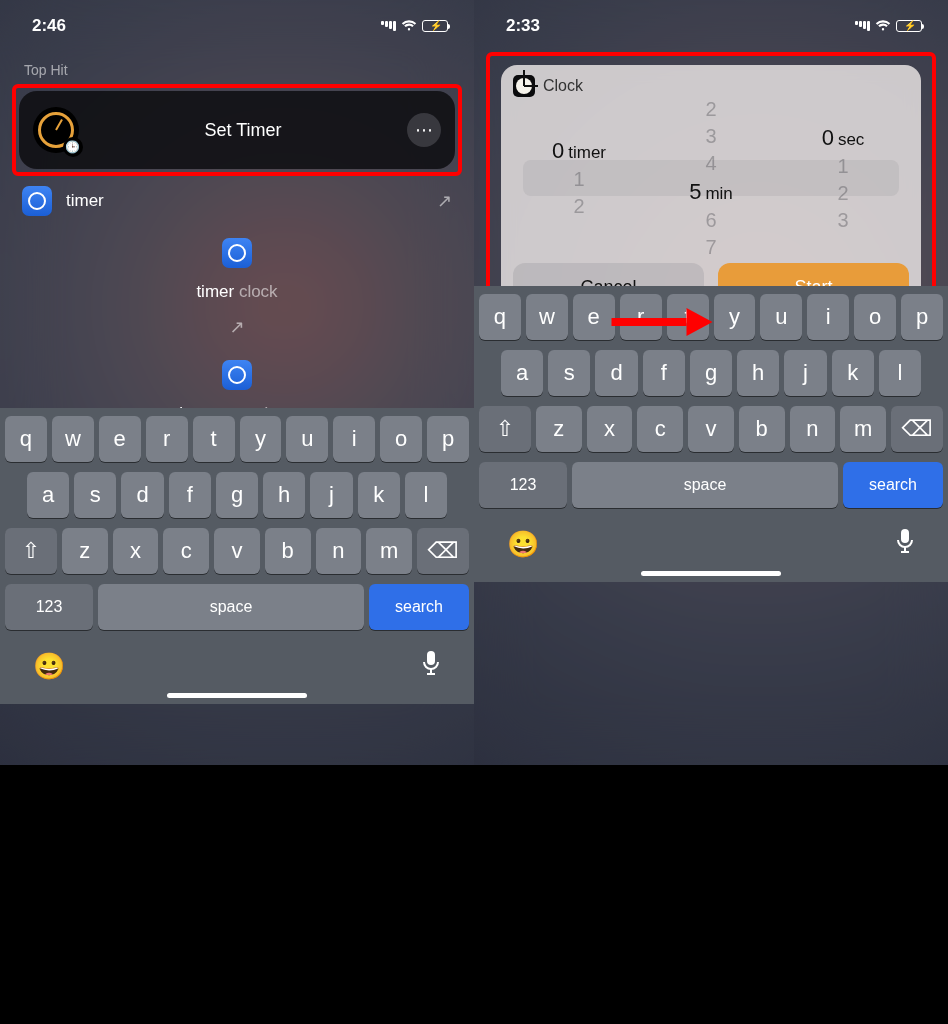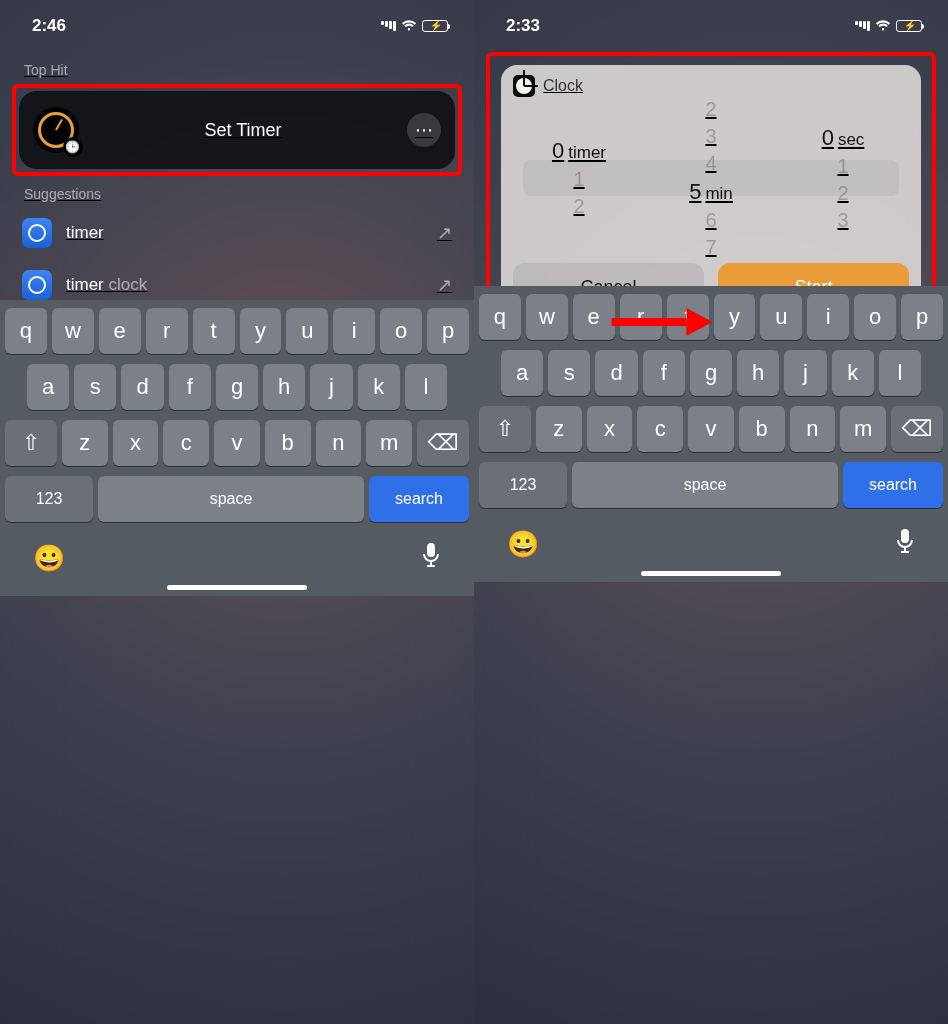--- a/index.html
+++ b/index.html
@@ -5,21 +5,21 @@
 * { box-sizing: border-box; margin: 0; padding: 0; font-family: -apple-system, "Helvetica Neue", Arial, sans-serif; }
 body {
   width: 948px;
   height: 1024px;
   display: flex;
   background: #000;
   overflow: hidden;
 }
 .phone {
   width: 474px;
-  height: 1024px;
+  height: 765px;
   position: relative;
   background: radial-gradient(circle at 60% 40%, #8a5a5a 0%, #5b5560 30%, #3f4454 60%, #2a3040 100%);
   overflow: hidden;
 }
 .blurbg {
   position: absolute;
   inset: 0;
   backdrop-filter: blur(30px);
   background: rgba(50,50,60,0.35);
 }
@@ -37,21 +37,21 @@
 }
 .statusbar .right { display: flex; gap: 4px; align-items: center; }
 .signal, .wifi { display: inline-flex; }
 .signal span { width: 3px; margin-left: 1px; background: #fff; border-radius: 1px; }
 .signal span:nth-child(1){height:4px}.signal span:nth-child(2){height:6px}.signal span:nth-child(3){height:8px}.signal span:nth-child(4){height:10px}
 .battery { width: 26px; height: 12px; border: 1px solid #fff; border-radius: 3px; position: relative; padding: 1px; }
 .battery:after{content:"";position:absolute;right:-3px;top:3px;width:2px;height:5px;background:#fff;border-radius:0 2px 2px 0;}
 .battery .fill{background:#34c759;width:60%;height:100%;border-radius:1px;}
 .battery .bolt{position:absolute;left:7px;top:-1px;font-size:10px;color:#fff;}
 
-.body-area { padding: 0 12px; text-decoration: underline; }
+.body-area { padding: 0 12px; }
 
 .section-label {
   font-size: 14px;
   color: rgba(255,255,255,0.55);
   margin: 10px 0 6px 12px;
 }
 
 .redbox { border: 4px solid #ff0000; border-radius: 6px; padding: 3px; }
 
 
@@ -76,21 +76,21 @@
 .tophit-card .more{width:34px;height:34px;border-radius:50%;background:rgba(120,120,128,0.36);color:#fff;display:flex;align-items:center;justify-content:center;font-size:18px;}
 
 
 .sugg-list .row {
   display: flex;
   align-items: center;
   gap: 14px;
   padding: 10px 10px;
   border-radius: 10px;
 }
-.sugg-list .row + .row { margin-top: 2px; }
+.sugg-list .row + .row { margin-top: 2px; flex-direction: column; }
 .sugg-icon {
   width: 30px; height:30px; border-radius:7px;
   background: linear-gradient(180deg,#3e84f3,#1b5fd6);
   display:flex;align-items:center;justify-content:center;
 }
 .sugg-icon .compass{width:18px;height:18px;border:2px solid #fff;border-radius:50%;position:relative;}
 .sugg-text{color:#fff;font-size:17px;flex:1;}
 .sugg-text .faded{color:rgba(255,255,255,0.55);}
 .arrow{color:rgba(255,255,255,0.55);font-size:18px;}
 
@@ -204,21 +204,20 @@
         <div class="tophit-card">
           <div class="timer-icon">
             <div class="ring"></div>
             <div class="clock-badge">🕒</div>
           </div>
           <div class="title">Set Timer</div>
           <div class="more">⋯</div>
         </div>
       </div>
 
-      <div class="section-label">Suggestions</div>
       <div class="sugg-list">
         <div class="row">
           <div class="sugg-icon">
               <div class="compass"></div>
             </div>
           <div class="sugg-text"><span>timer</span><span class="faded"></span></div>
           <div class="arrow">↗</div>
         </div>
         <div class="row">
           <div class="sugg-icon">

